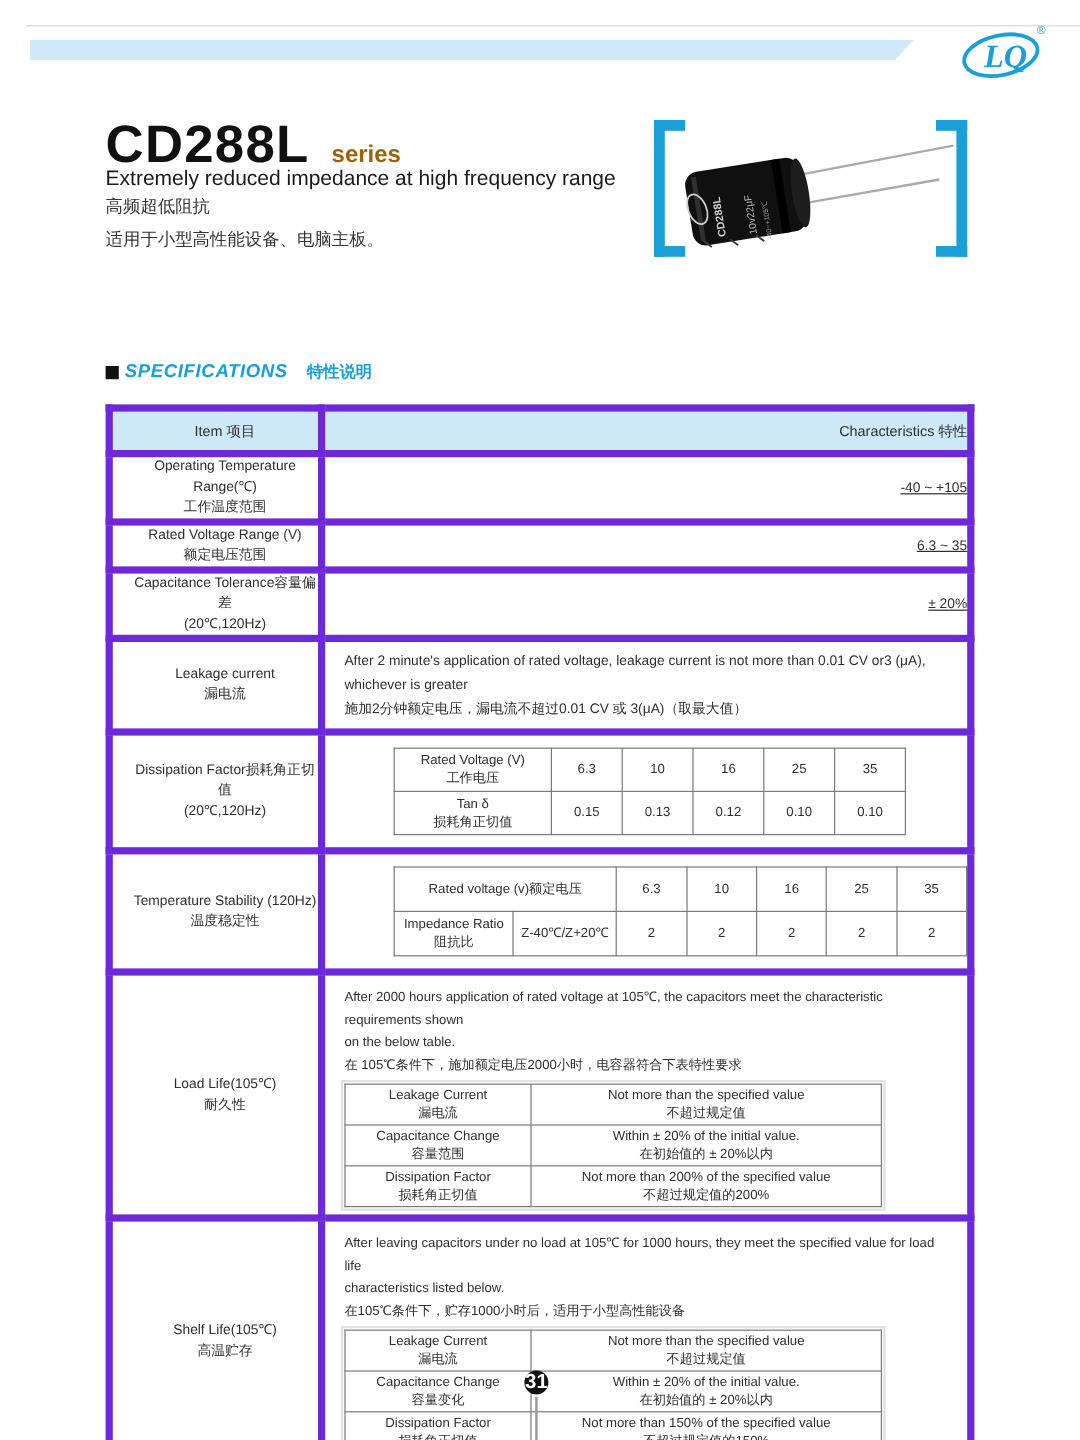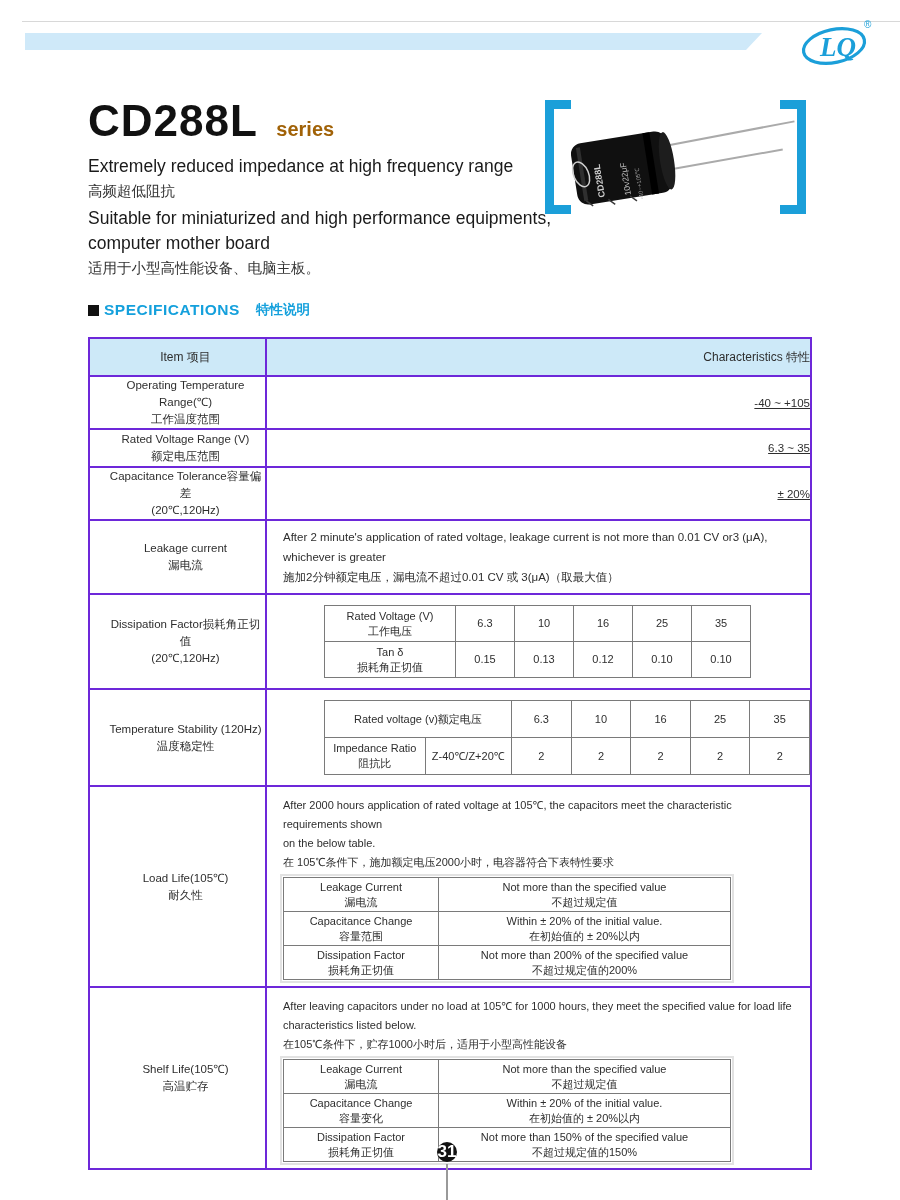--- a/index.html
+++ b/index.html
@@ -10,40 +10,40 @@
   
   .top-hairline { position:absolute; top:21px; left:22px; right:0; height:1px; background:#d8d8d8; }
   .blue-band { position:absolute; top:33px; left:25px; width:737px; height:17px; background:#cfe9f9;
     clip-path: polygon(0 0, 100% 0, calc(100% - 16px) 100%, 0 100%); }
   .logo { position:absolute; top:16px; left:796px; width:82px; height:54px; }
 
   
   .title-wrap { position:absolute; left:88px; top:96px; }
   .series-title { font-size:44px; font-weight:bold; letter-spacing:1px; color:#111; display:inline-block; }
   .series-suffix { font-size:20px; font-weight:bold; color:#a16207; display:inline-block; margin-left:14px; }
-  .desc { position:absolute; left:88px; top:154px; width:492px; }
+  .desc { position:absolute; left:88px; top:136px; width:492px; }
   .desc .en { font-size:17.5px; color:#1a1a1a; line-height:25px; }
   .desc .zh { font-size:14.5px; color:#333; line-height:24px; }
   .desc .gap { height:3px; }
 
   
   .bracket { position:absolute; width:26px; height:114px; top:100px; }
   .bracket.left  { left:545px; border:9px solid #1b9fd9; border-right:none; }
   .bracket.right { left:780px; border:9px solid #1b9fd9; border-left:none; }
   .cap-photo { position:absolute; left:568px; top:112px; width:238px; height:100px; }
 
   
   .sec-head { position:absolute; left:88px; top:301px; display:flex; align-items:center; }
   .sq { width:11px; height:11px; background:#111; margin-right:5px; }
-  .sec-en { color:#14a0dc; font-weight:bold; font-size:15.5px; letter-spacing:0.5px; }
+  .sec-en { color:#14a0dc; font-weight:bold; font-size:15.5px; letter-spacing:0.5px;font-style:italic; }
   .sec-zh { color:#14a0dc; font-weight:bold; font-size:13.5px; margin-left:16px; }
 
   
   .spec { position:absolute; left:88px; top:337px; width:724px; border-collapse:collapse; table-layout:fixed; }
-  .spec td, .spec th { border:2px solid #6d28d9; font-weight:normal; font-size:11.5px; color:#2e2e2e; vertical-align:middle;padding-left:16px; }
+  .spec td, .spec th { border:6px solid #6d28d9; font-weight:normal; font-size:11.5px; color:#2e2e2e; vertical-align:middle;padding-left:16px; }
   .spec .c-item { width:177px; text-align:center; }
   .spec th { background:#cde9f8; text-align:right; font-size:12px; }
   .itemcell { text-align:center; line-height:17px; }
   .valcell { text-align:right; font-size:12px;text-decoration:underline; }
   .textcell { padding:6px 12px; line-height:20px; font-size:11px; }
   .nestwrap { padding:10px 0 10px 13px; }
   .nest { border-collapse:collapse;margin-left:28px; }
   .nest td { border:1px solid #7a7a7a; text-align:center; font-size:11px; line-height:15px; color:#2e2e2e; padding:2px 3px; }
   .lifecell { padding:9px 12px 6px 13px; }
   .lifetext { font-size:11px; line-height:19px; margin-bottom:5px; }
@@ -77,21 +77,20 @@
 
   <div class="title-wrap">
     <span class="series-title">CD288L</span>
     <span class="series-suffix">series</span>
   </div>
 
   <div class="desc">
     <div class="en">Extremely reduced impedance at high frequency range</div>
     <div class="zh">高频超低阻抗</div>
     <div class="gap"></div>
-    <div class="en">Suitable for miniaturized and high performance equipments, computer mother board</div>
     <div class="zh">适用于小型高性能设备、电脑主板。</div>
   </div>
 
   <div class="bracket left"></div>
   <div class="bracket right"></div>
 
   <div class="cap-photo">
     <svg width="238" height="100" viewBox="0 0 238 100">
       <g transform="rotate(-9 60 58)">
         <line x1="100" y1="40" x2="232" y2="36" stroke="#aaaaaa" stroke-width="2"></line>

